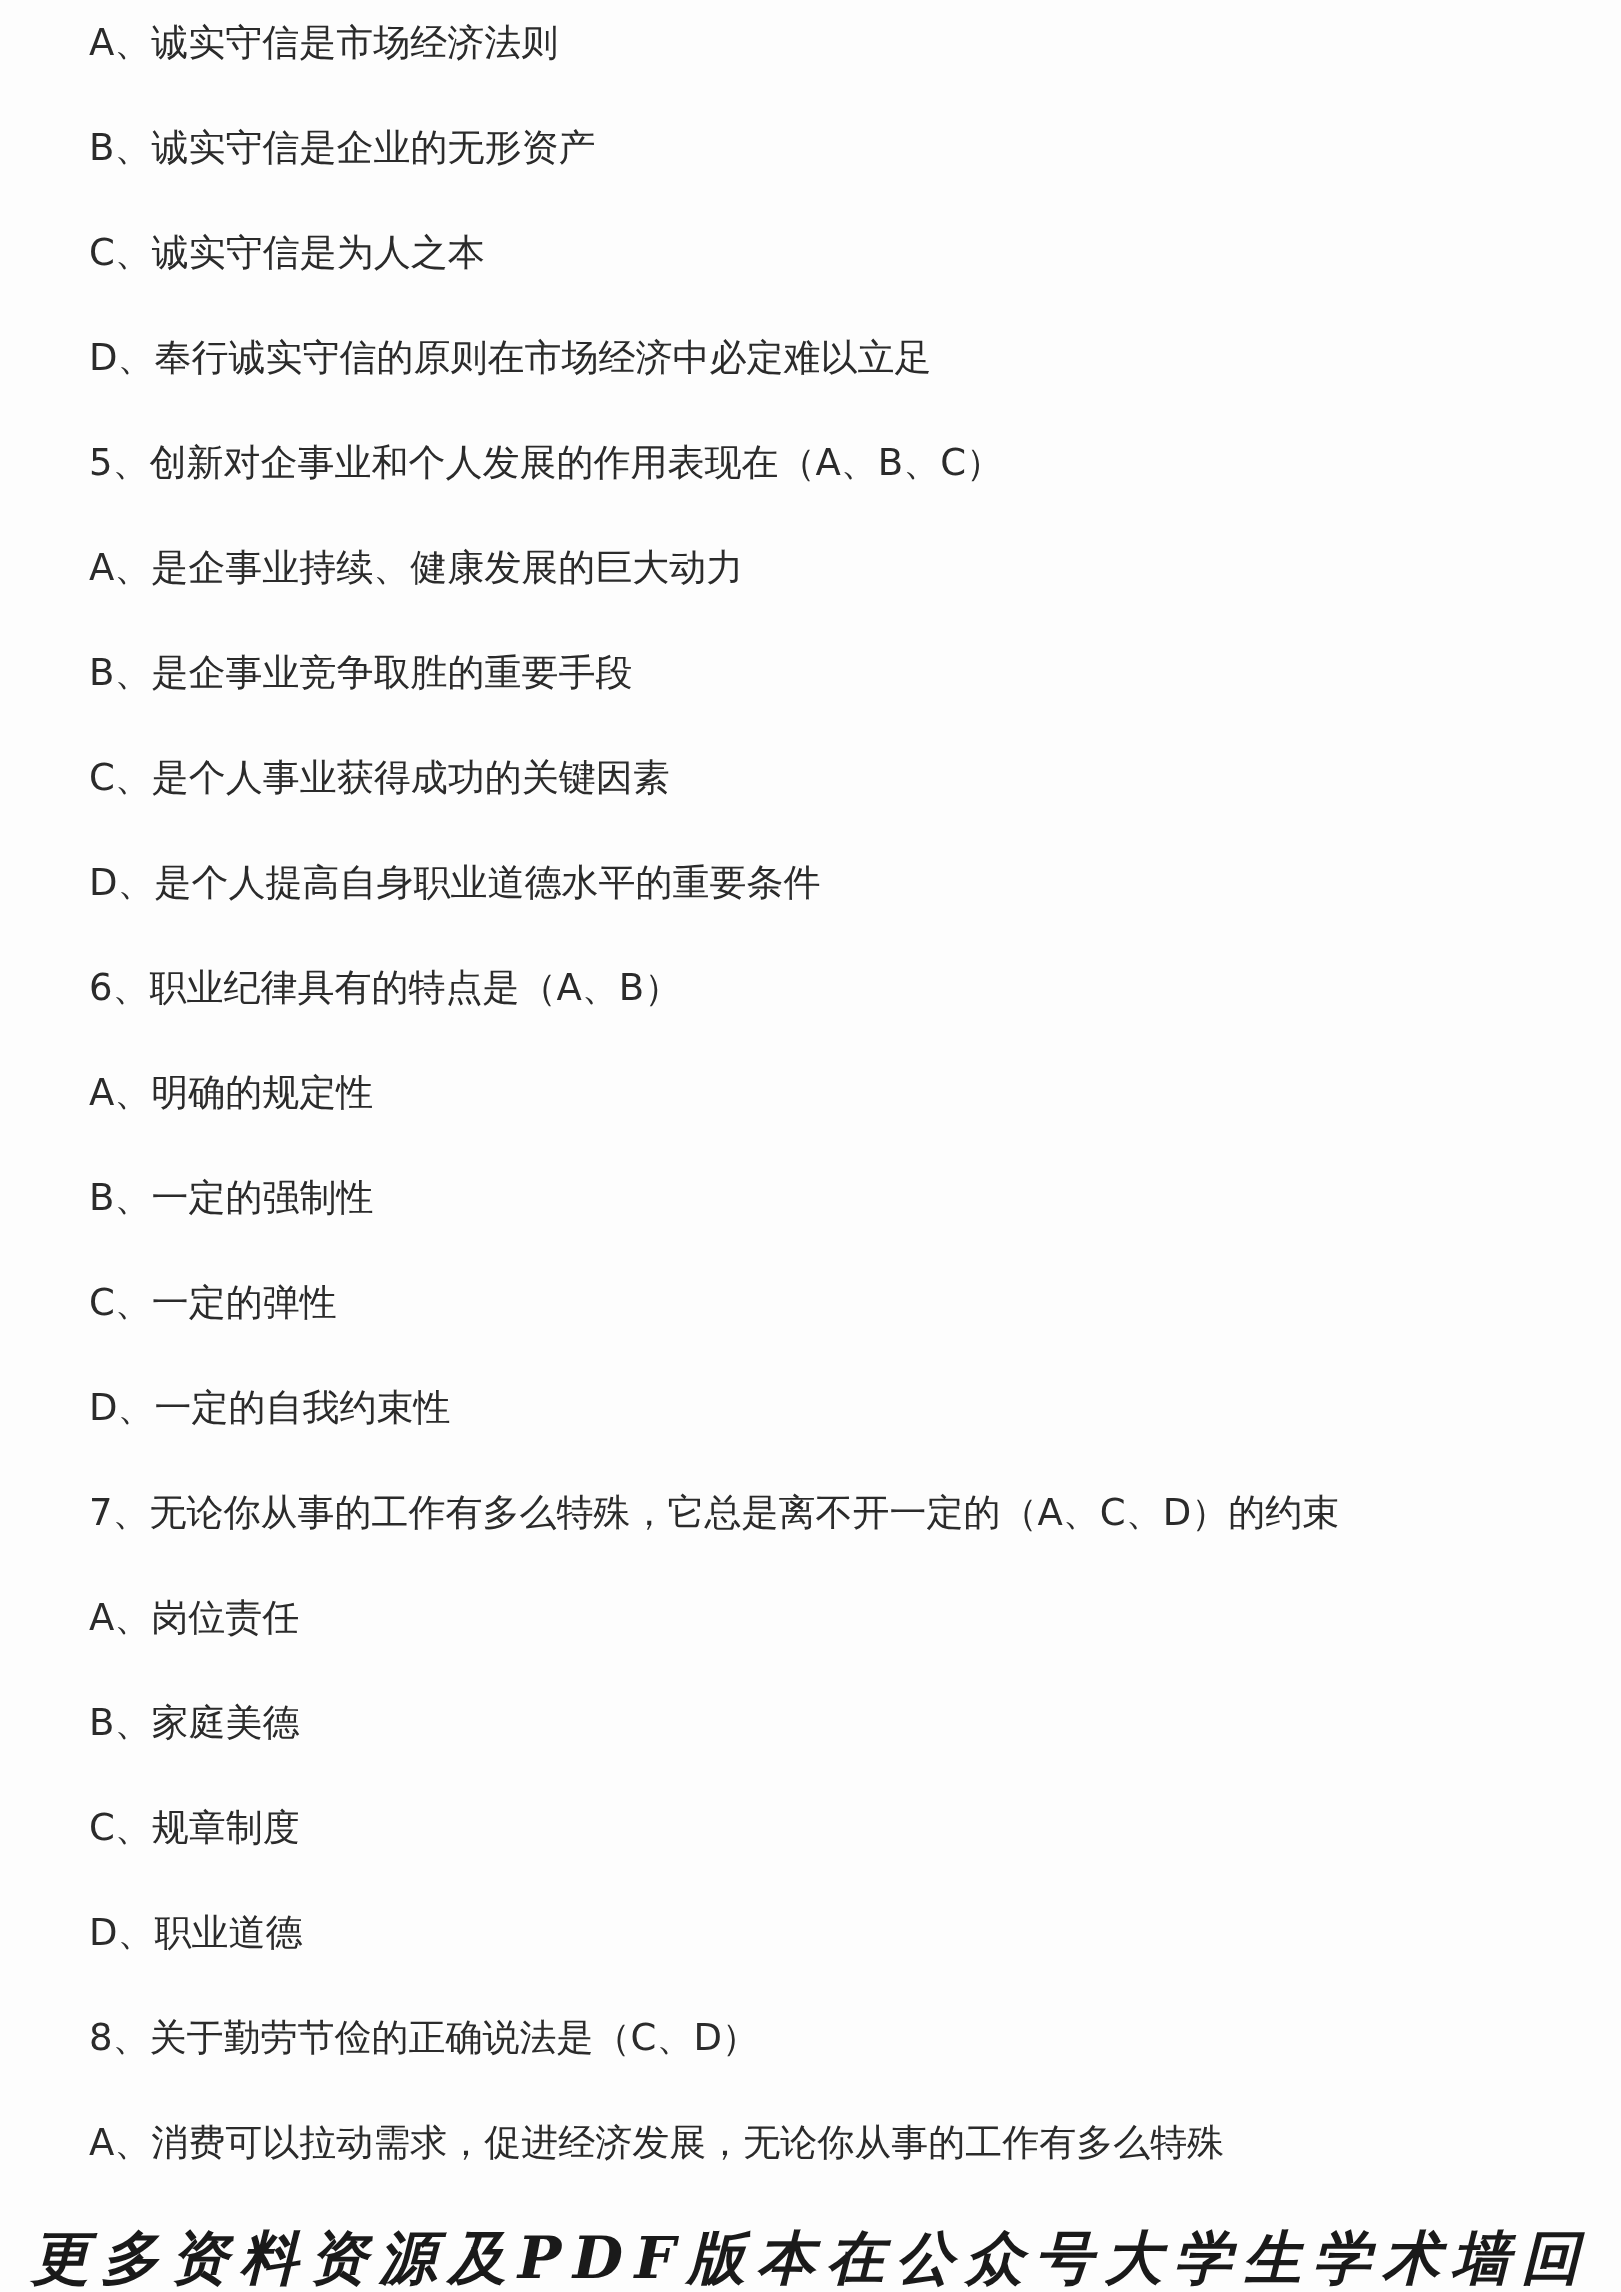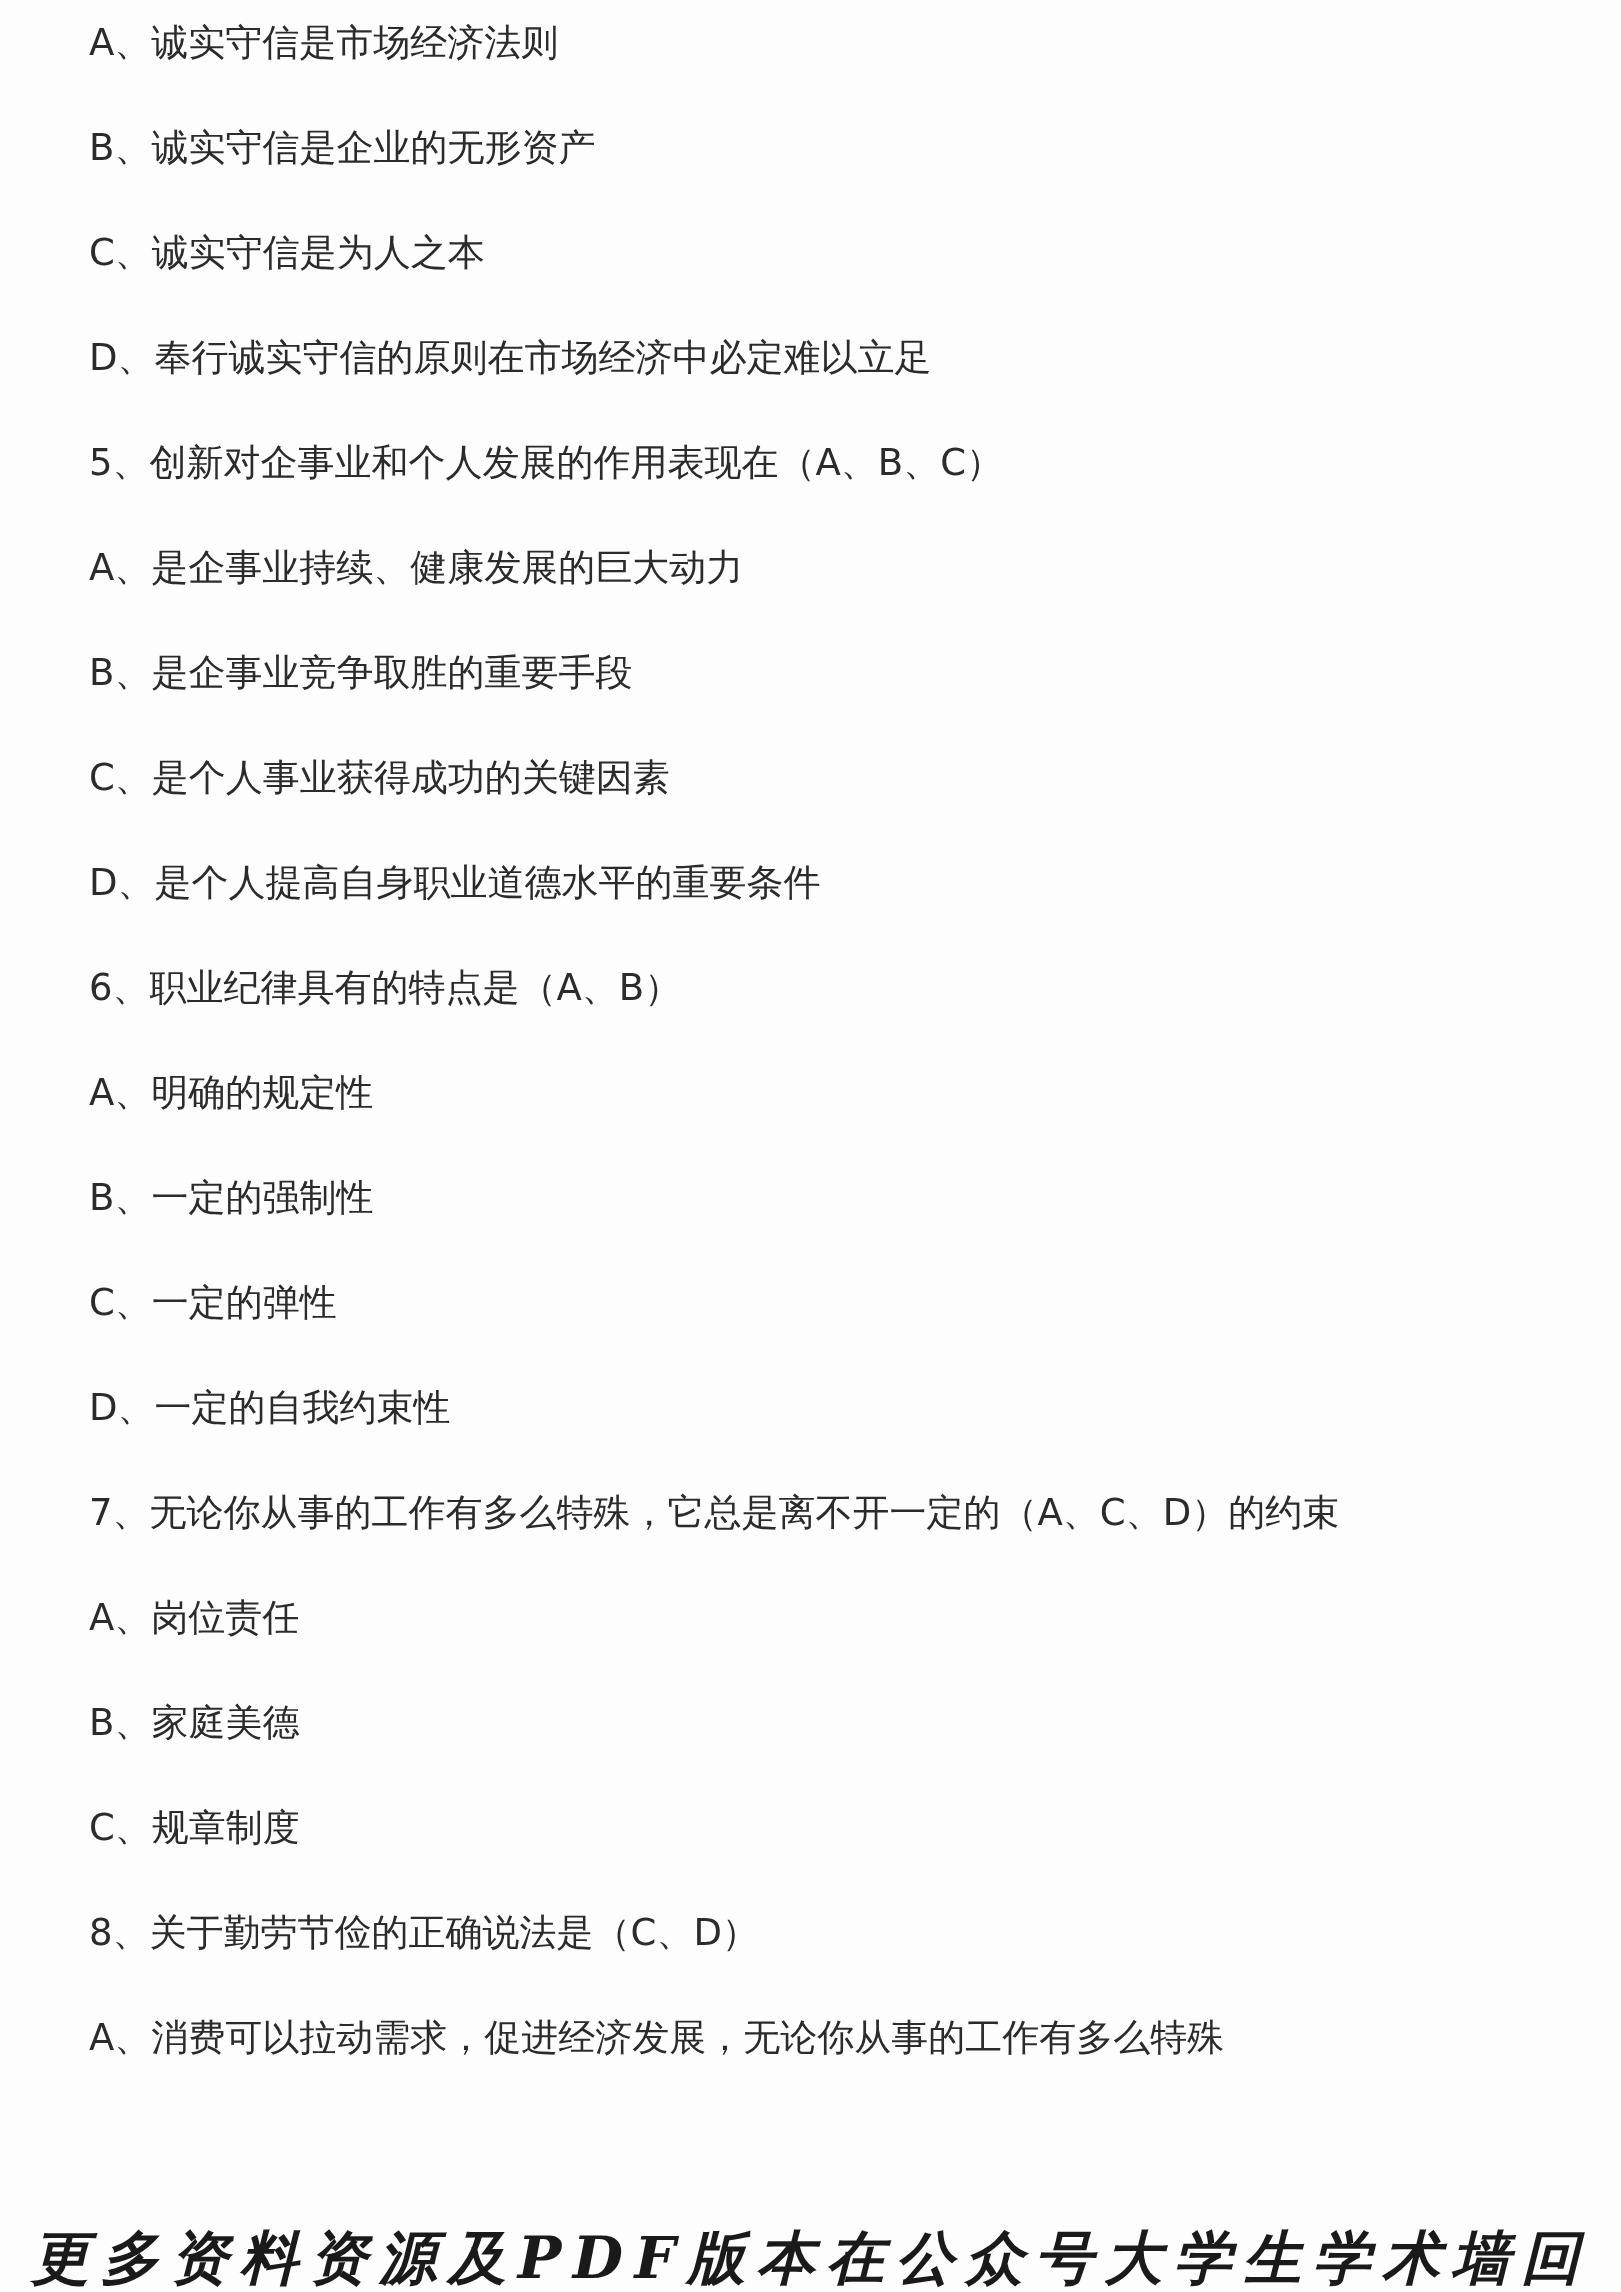--- a/index.html
+++ b/index.html
@@ -72,20 +72,21 @@
     <div class="line">D、是个人提高自身职业道德水平的重要条件</div>
     <div class="line">6、职业纪律具有的特点是（A、B）</div>
     <div class="line">A、明确的规定性</div>
     <div class="line">B、一定的强制性</div>
     <div class="line">C、一定的弹性</div>
     <div class="line">D、一定的自我约束性</div>
     <div class="line">7、无论你从事的工作有多么特殊，它总是离不开一定的（A、C、D）的约束</div>
     <div class="line">A、岗位责任</div>
     <div class="line">B、家庭美德</div>
     <div class="line">C、规章制度</div>
+    <div class="line">D、职业道德</div>
     <div class="line">8、关于勤劳节俭的正确说法是（C、D）</div>
     <div class="line">A、消费可以拉动需求，促进经济发展，无论你从事的工作有多么特殊</div>
   </div>
 
   <div class="footer">
     <span class="footer-text">更多资料资源及PDF版本在公众号大学生学术墙回复：资料</span>
   </div>
 </div>
 
 

